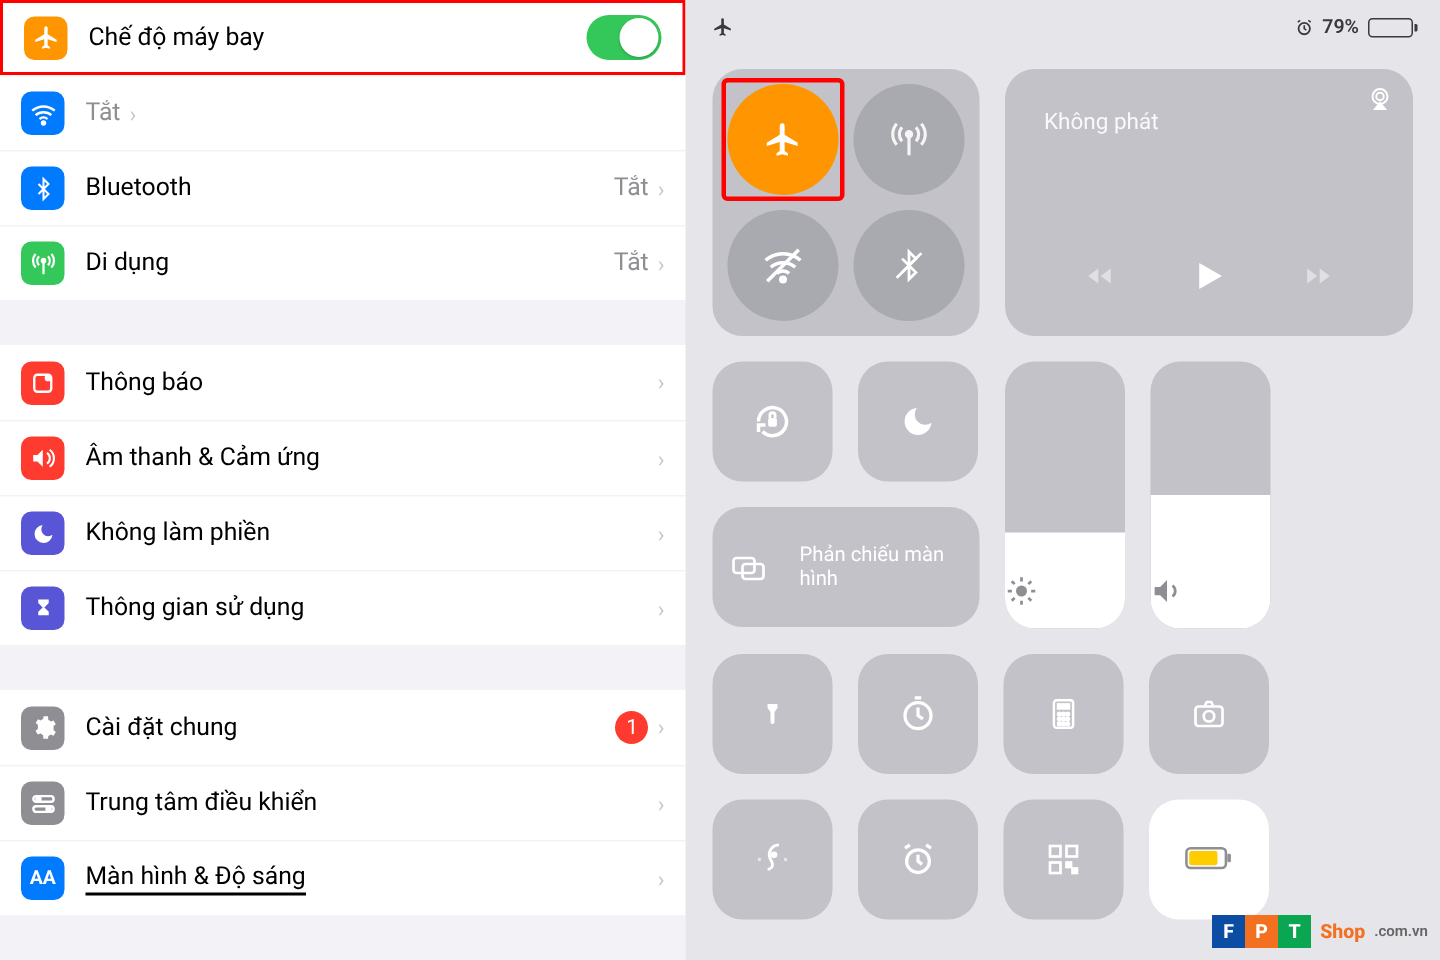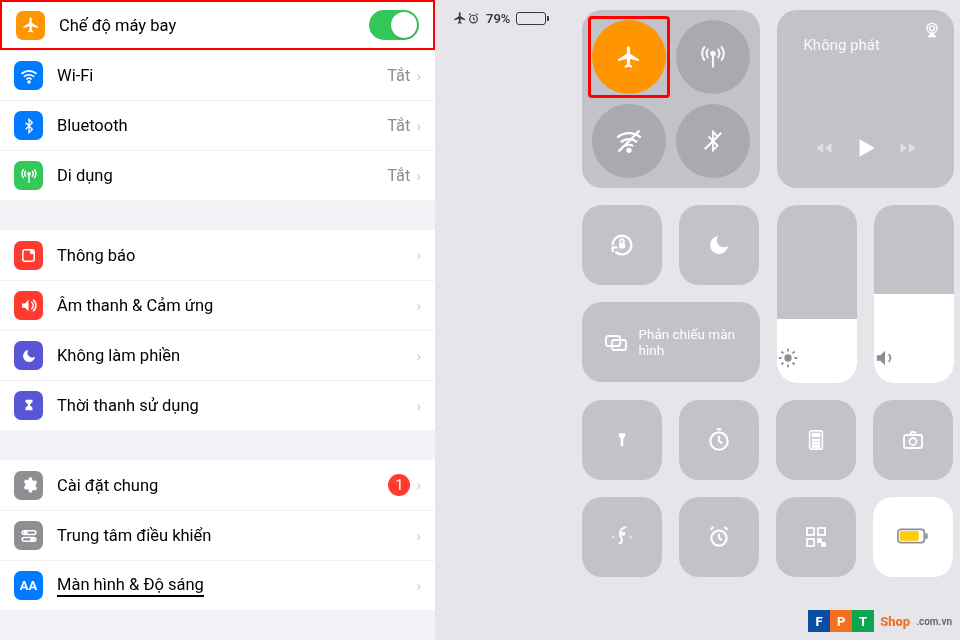--- a/index.html
+++ b/index.html
@@ -1,18 +1,18 @@
 <!DOCTYPE html>
 <html><head>
 <meta charset="utf-8">
 <style>
   * { box-sizing: border-box; margin: 0; padding: 0; font-family: -apple-system, BlinkMacSystemFont, "Segoe UI", Roboto, sans-serif; }
   body { width: 960px; height: 640px; background: #fff; display: flex; position: relative; }
   .left-panel { width: 477px; height: 640px; background: #f2f2f7; display: flex; flex-direction: column; }
-  .right-panel { width: 525px; height: 640px; background: #e5e5ea; position: relative; display:flex; flex-direction:row; }
+  .right-panel { width: 525px; height: 640px; background: #e5e5ea; position: relative; display:flex; flex-direction:column; }
   
   .group { background: #fff; }
   .sep { height: 30px; background: #f2f2f7; }
   .row { display: flex; align-items: center; height: 50px; padding: 0 14px 0 14px; background:#fff; }
   .row + .row { border-top: 1px solid rgba(0,0,0,0.05); }
   .row .icon-box { width: 29px; height: 29px; border-radius: 7px; display:flex; align-items:center; justify-content:center; flex-shrink:0; margin-right: 14px; color:#fff; }
   .row .label { font-size: 16.5px; color:#000; flex:1; }
   .row .value { font-size: 16.5px; color:#8e8e93; margin-right:6px;}
   .row .chev { color:#c7c7cc; font-size:15px; }
   .switch { width: 50px; height: 30px; border-radius: 15px; background:#34c759; position:relative; }
@@ -34,21 +34,21 @@
   .cc-row { display:flex; gap:17px; }
   .tile { background:rgba(120,120,128,.32); border-radius:20px; position:relative; }
   .net-tile{ width:178px; height:178px; padding:10px; display:grid; grid-template:1fr 1fr/1fr 1fr; gap:10px; }
   .net-btn{ border-radius:50%; background:rgba(120,120,128,.34); display:flex;align-items:center;justify-content:center; color:#fff;}
   .net-btn.active{ background:#ff9500; }
   .music-tile{ flex:1; height:178px; padding:26px; color:#fff; display:flex; flex-direction:column;}
   .music-title{ font-size:15px; color:rgba(255,255,255,.9);}
   .airplay-ic{ position:absolute; top:10px; right:12px; color:#fff;}
   .music-ctrl{ margin-top:auto; display:flex; justify-content:space-around; align-items:center; color:rgba(255,255,255,.9); font-size:22px;}
   .small-tile{ width:80px; height:80px; display:flex; align-items:center; justify-content:center; color:#fff; font-size:22px;}
-  .mirror-tile{ width:178px; height:80px; display:flex; align-items:center; gap:8px; padding:0 20px; color:#fff; font-size:13.5px; line-height:1.2;}
+  .mirror-tile{ width:178px; height:80px; display:flex; align-items:center; gap:20px; padding:0 10px; color:#fff; font-size:13.5px; line-height:1.2;}
   .slider{ width:80px; height:178px; background:rgba(120,120,128,.32); border-radius:20px; position:relative; overflow:hidden;}
   .slider-fill{ position:absolute; bottom:0; left:0; right:0; background:#fff;}
   .slider-ic{ position:absolute; left:0;right:0;bottom:14px; text-align:center; color:#8e8e93; font-size:20px;}
   .brand{ position:absolute; bottom:8px; right:8px; display:flex; align-items:center; gap:6px; font-weight:800; font-size:13px;}
   .brand-box{ display:flex; }
   .bL{width:22px;height:22px;display:flex;align-items:center;justify-content:center;color:#fff;font-size:13px;font-weight:800;}
   svg{display:block;}
 </style>
 </head>
 <body>
@@ -66,21 +66,20 @@
     </div>
     <div class="row">
       <div class="icon-box blue">
         <svg width="18" height="18" viewBox="0 0 24 24" fill="none" stroke="#fff" stroke-width="2.2">
             <path d="M2 9c6-5 14-5 20 0"></path>
             <path d="M5 13c4-3.5 10-3.5 14 0"></path>
             <path d="M8.5 16.5c2-1.8 5-1.8 7 0"></path>
             <circle cx="12" cy="20" r="1.3" fill="#fff"></circle>
           </svg>
       </div>
-      <div class="label">Wi-Fi</div>
       <div class="value">Tắt</div>
       <div class="chev">›</div>
     </div>
     <div class="row">
       <div class="icon-box blue">
         <svg width="16" height="18" viewBox="0 0 24 24" fill="none" stroke="#fff" stroke-width="2">
             <path d="M7 7l10 10-5 5V2l5 5L7 17"></path>
           </svg>
       </div>
       <div class="label">Bluetooth</div>
@@ -134,21 +133,21 @@
       </div>
       <div class="label">Không làm phiền</div>
       <div class="chev">›</div>
     </div>
     <div class="row">
       <div class="icon-box purple">
         <svg width="14" height="17" viewBox="0 0 24 24" fill="#fff">
             <path d="M6 2h12v4l-5 5 5 5v4H6v-4l5-5-5-5V2z"></path>
           </svg>
       </div>
-      <div class="label">Thời thanh sử dụng</div>
+      <div class="label">Thông gian sử dụng</div>
       <div class="chev">›</div>
     </div>
   </div>
 
   <div class="sep"></div>
 
   <div class="group">
     <div class="row">
       <div class="icon-box gray">
         <svg width="18" height="18" viewBox="0 0 24 24" fill="#fff">

